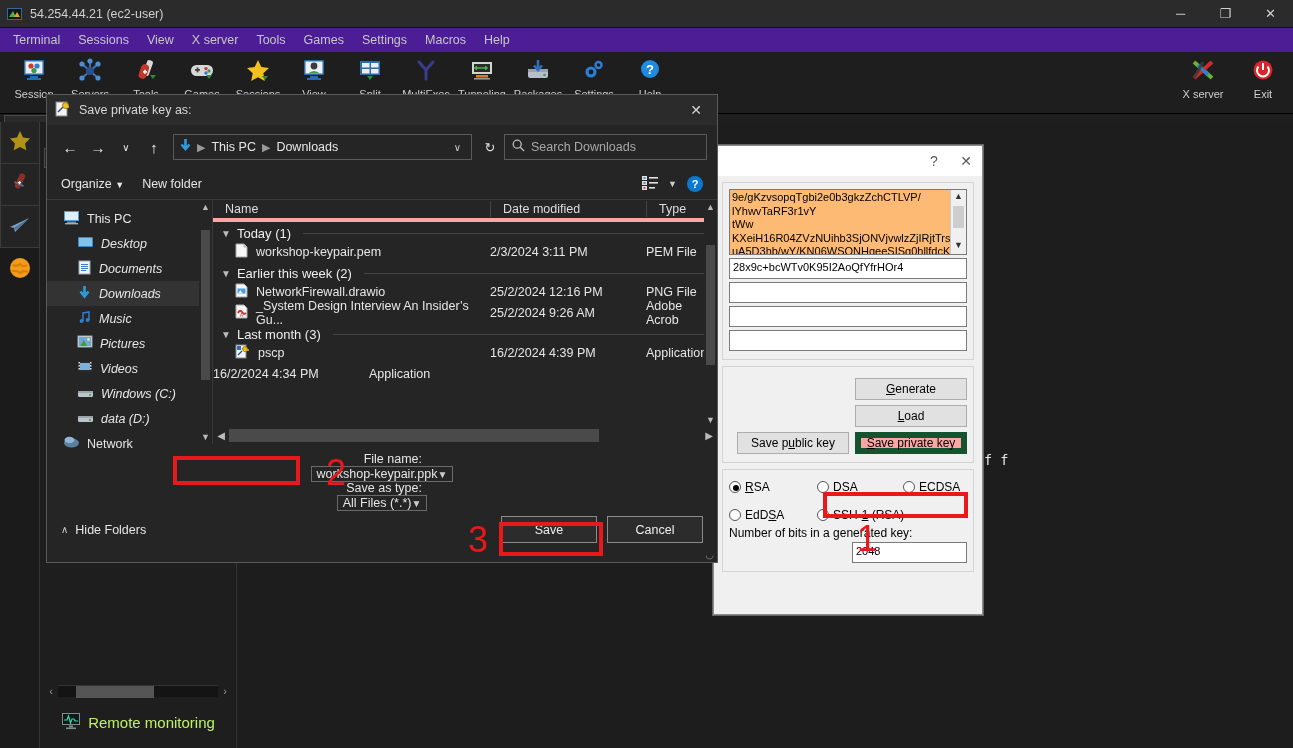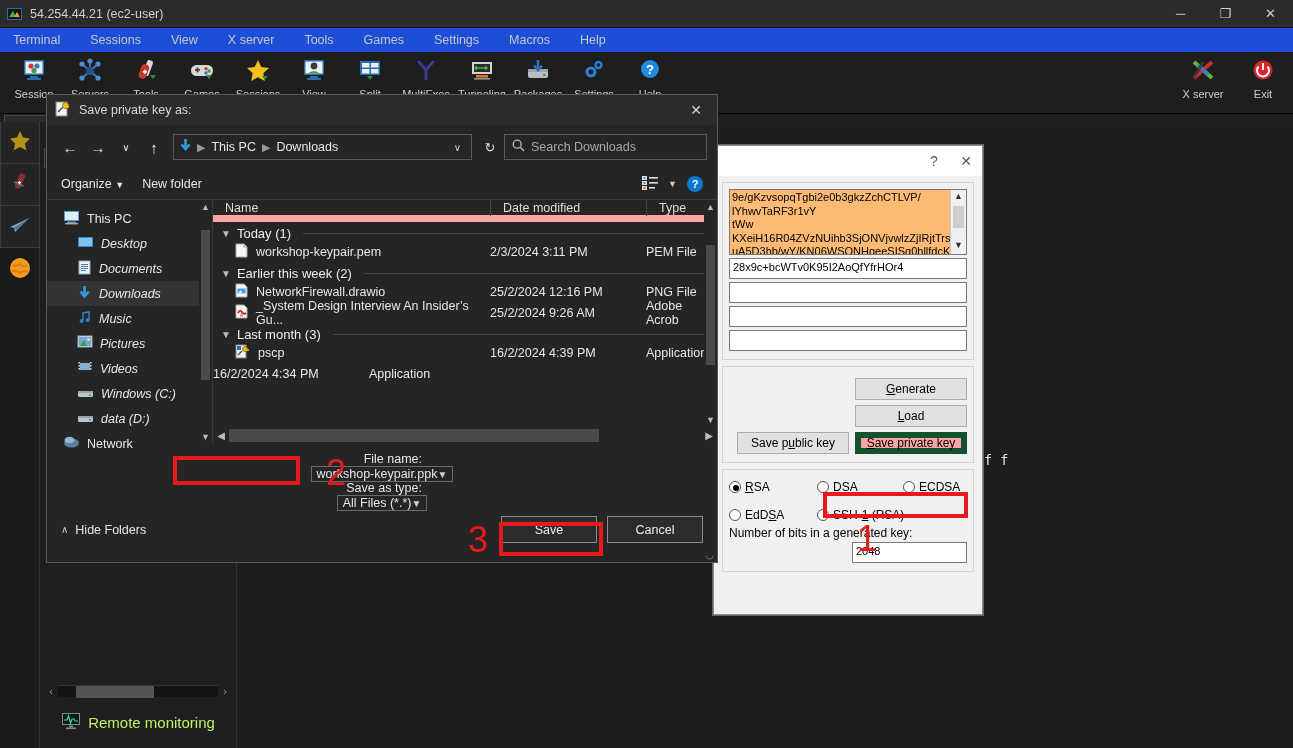--- a/index.html
+++ b/index.html
@@ -19,21 +19,21 @@
   .titlebar {
     height:28px; background:#2b2b2b; display:flex; align-items:center;
     border-bottom:1px solid #111;
   }
   .titlebar .tb-icon { width:18px;height:18px;margin:0 6px 0 6px; position:relative; }
   .titlebar .tb-title { font-size:12.5px; color:#cfcfcf; }
   .winbtns { margin-left:auto; display:flex; height:28px; }
   .winbtn { width:45px; display:flex; align-items:center; justify-content:center;
             color:#cfcfcf; font-size:13px; }
 
-  .menubar { height:24px; background:#1d4ed8; display:flex; align-items:center; padding-left:4px;gap:12px; }
+  .menubar { height:24px; background:#4c1d95; display:flex; align-items:center; padding-left:4px; }
   .menubar .mi { padding:3px 9px; font-size:12.5px; color:#c6c6c6; }
 
   .toolbar { height:62px; background:#1e1e1e; display:flex; align-items:flex-start;
              padding-left:6px; position:relative; border-bottom:1px solid #000;}
   .tbtn { width:56px; display:flex; flex-direction:column; align-items:center;
           padding-top:4px; }
   .tbtn .ic { width:30px; height:30px; display:flex; align-items:center; justify-content:center; }
   .tbtn .lbl { font-size:11px; color:#cfcfcf; margin-top:2px; white-space:nowrap; }
   .tb-right { position:absolute; right:0; top:0; display:flex; }
   .tb-right .tbtn { width:60px; }
@@ -135,21 +135,21 @@
   .tree .ti.sel { background:#333333; }
   .tree .ti.lvl0 { padding-left:16px; }
   .tree .ti.lvl1 { padding-left:30px;font-style:italic; }
   .treescroll { position:absolute; right:0; top:0; bottom:0; width:13px; background:#252526; }
   .treescroll .t { position:absolute; top:30px; left:2px; right:2px; height:150px; background:#4a4a4a; }
   .treescroll .a1 { text-align:center; font-size:9px; color:#bbb; padding-top:2px;}
   .treescroll .a2 { position:absolute; bottom:2px; left:0; right:0; text-align:center; font-size:9px; color:#bbb;}
 
   .filelist { flex:1; position:relative; }
   .fl-head { height:22px; display:flex; align-items:center; font-size:12.5px; color:#ddd;
-             border-bottom:7px solid #fca5a5; }
+             border-bottom:4px solid #fca5a5; }
   .fl-head .h { padding-left:12px; border-left:1px solid #444; height:16px; line-height:16px;}
   .fl-head .h:first-child { border-left:none; }
   .grp { display:flex; align-items:center; gap:6px; margin-top:4px; padding-left:8px; }
   .grp .chev { color:#bbb; font-size:10px; }
   .grp .gl { font-size:13px; color:#eee; }
   .grp .line { flex:1; height:1px; background:#444; margin:0 8px 0 6px;}
   .frow { height:21px; display:flex; align-items:center; font-size:12.5px; color:#e6e6e6; }
   .frow .nm { padding-left:22px; display:flex; align-items:center; gap:8px; }
   .fl-vscroll { position:absolute; right:0; top:0; width:13px; bottom:17px; background:#252526;}
   .fl-vscroll .t { position:absolute; top:45px; left:2px; right:2px; height:120px; background:#4a4a4a;}

